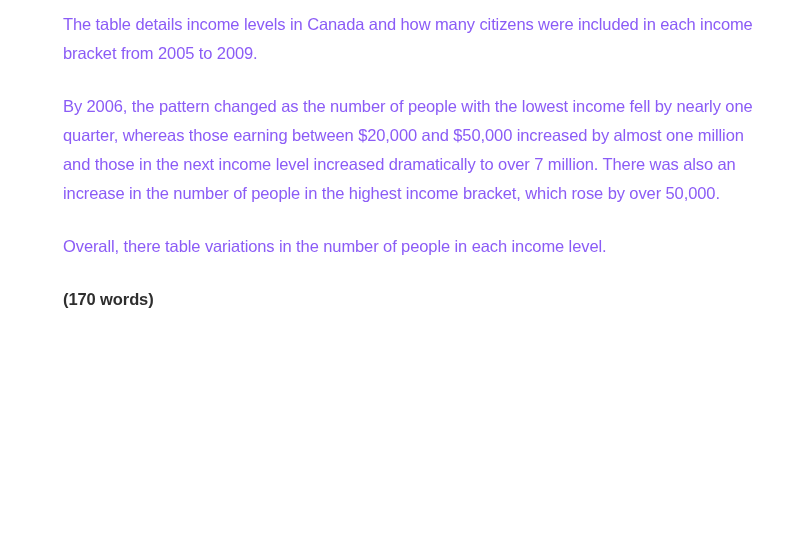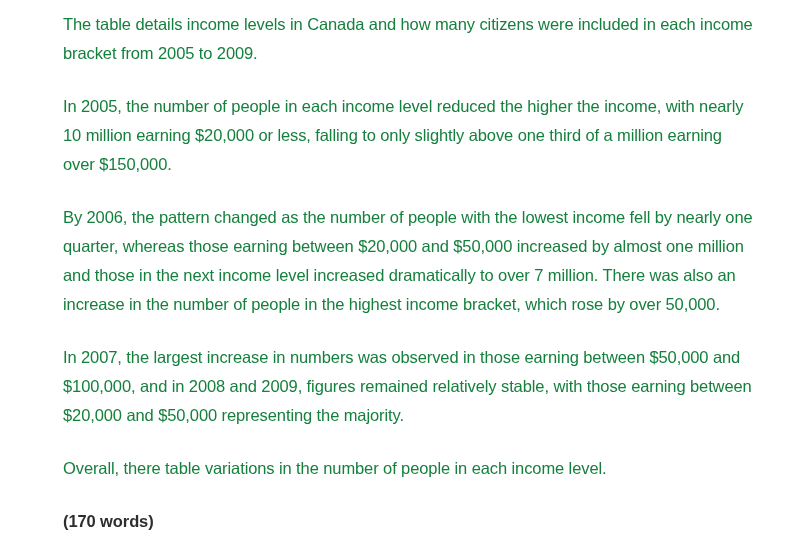--- a/index.html
+++ b/index.html
@@ -20,36 +20,34 @@
     padding: 10px 52px 0 63px;
     background: #ffffff;
   }
   .essay {
     max-width: 698px;
   }
   .essay p {
     margin: 0 0 24px 0;
     font-size: 16.5px;
     line-height: 29px;
-    color: #15803d;
+    color: #8b5cf6;
     font-stretch: semi-condensed;
     letter-spacing: -0.1px;
     text-align: left;
   }
   .essay p.word-count {
     font-weight: bold;
     color: #2e2e2e;
     margin-top: 6px;
   }
 </style>
 </head>
 <body>
 
 <div class="page">
   <div class="essay">
     <p>The table details income levels in Canada and how many citizens were included in each income bracket from 2005 to 2009.</p>
-    <p>In 2005, the number of people in each income level reduced the higher the income, with nearly 10 million earning $20,000 or less, falling to only slightly above one third of a million earning over $150,000.</p>
     <p>By 2006, the pattern changed as the number of people with the lowest income fell by nearly one quarter, whereas those earning between $20,000 and $50,000 increased by almost one million and those in the next income level increased dramatically to over 7 million. There was also an increase in the number of people in the highest income bracket, which rose by over 50,000.</p>
-    <p>In 2007, the largest increase in numbers was observed in those earning between $50,000 and $100,000, and in 2008 and 2009, figures remained relatively stable, with those earning between $20,000 and $50,000 representing the majority.</p>
     <p>Overall, there table variations in the number of people in each income level.</p>
     <p class="word-count">(170 words)</p>
   </div>
 </div>
 
 </body></html>

